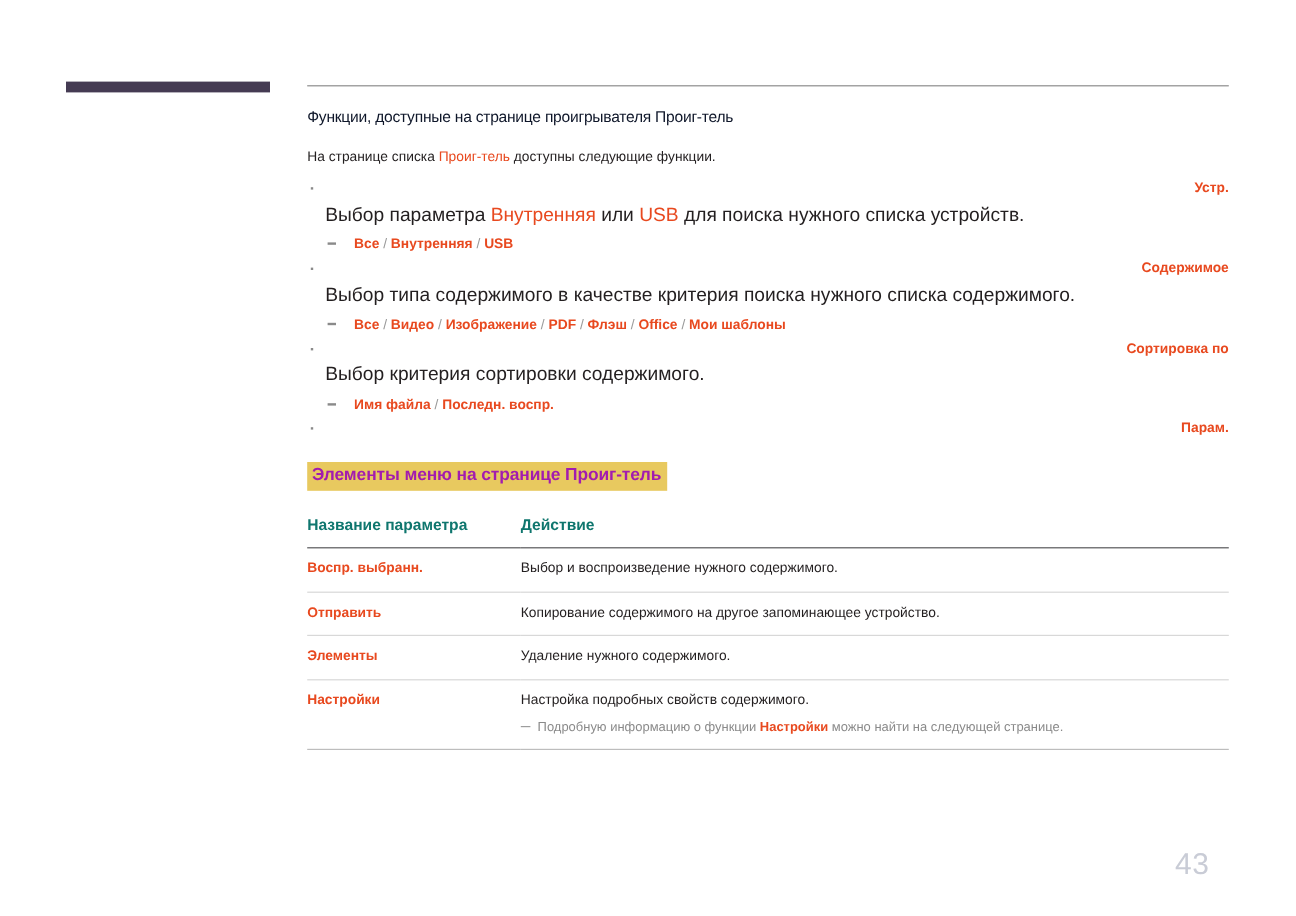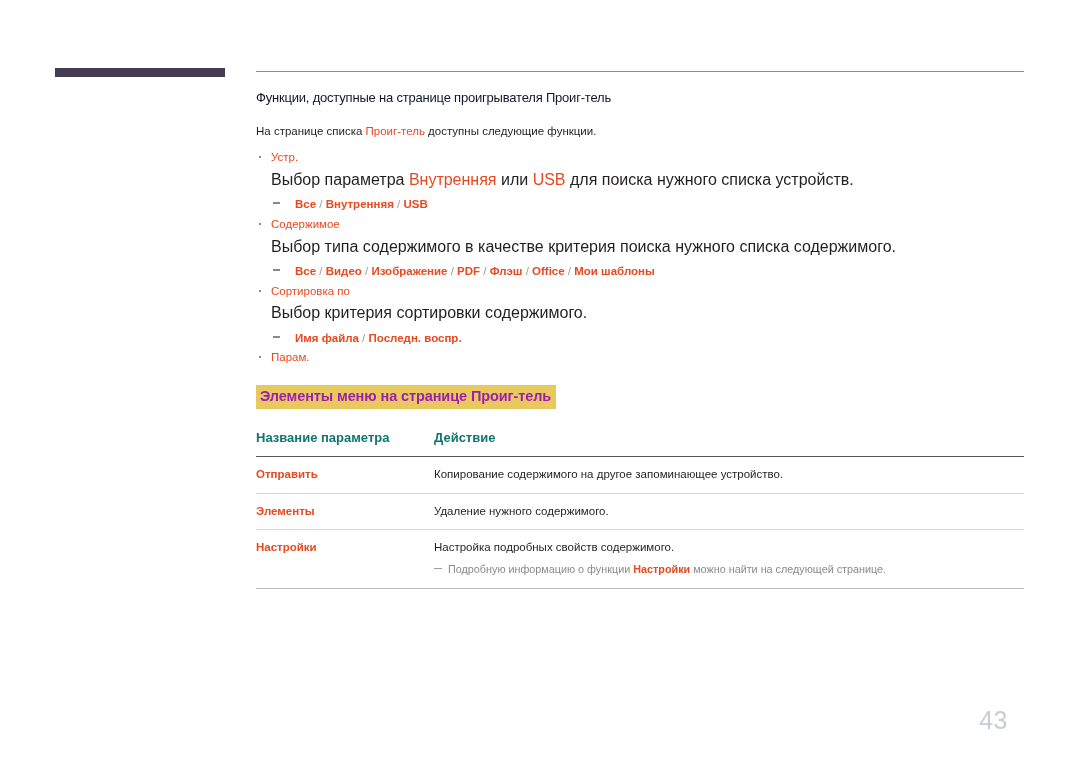--- a/index.html
+++ b/index.html
@@ -78,23 +78,24 @@
   .l1 > .dot {
     position: absolute;
     left: 3px;
     top: 7px;
     width: 2px;
     height: 2px;
     background: #8a8a8a;
   }
   .l1-label {
     font-size: 11.5px;
-    font-weight: normal;
+    font-weight: bold;
     color: #e8491f;
     line-height: 1.55;
+    text-align: right;
   }
   .l1-desc {
     font-size: 16px;
     color: #231f20;
     line-height: 1.55;
     margin-top: 1px;
   }
 
   .l2 {
     position: relative;
@@ -243,20 +244,26 @@
           <col class="c2">
         </colgroup>
       <thead>
         <tr>
           <th>Название параметра</th>
           <th>Действие</th>
         </tr>
       </thead>
       <tbody id="table-body">
           <tr>
+            <td class="name">Воспр. выбранн.</td>
+            <td class="act">
+              <div>Выбор и воспроизведение нужного содержимого.</div>
+            </td>
+          </tr>
+          <tr>
             <td class="name">Отправить</td>
             <td class="act">
               <div>Копирование содержимого на другое запоминающее устройство.</div>
             </td>
           </tr>
           <tr>
             <td class="name">Элементы</td>
             <td class="act">
               <div>Удаление нужного содержимого.</div>
             </td>

